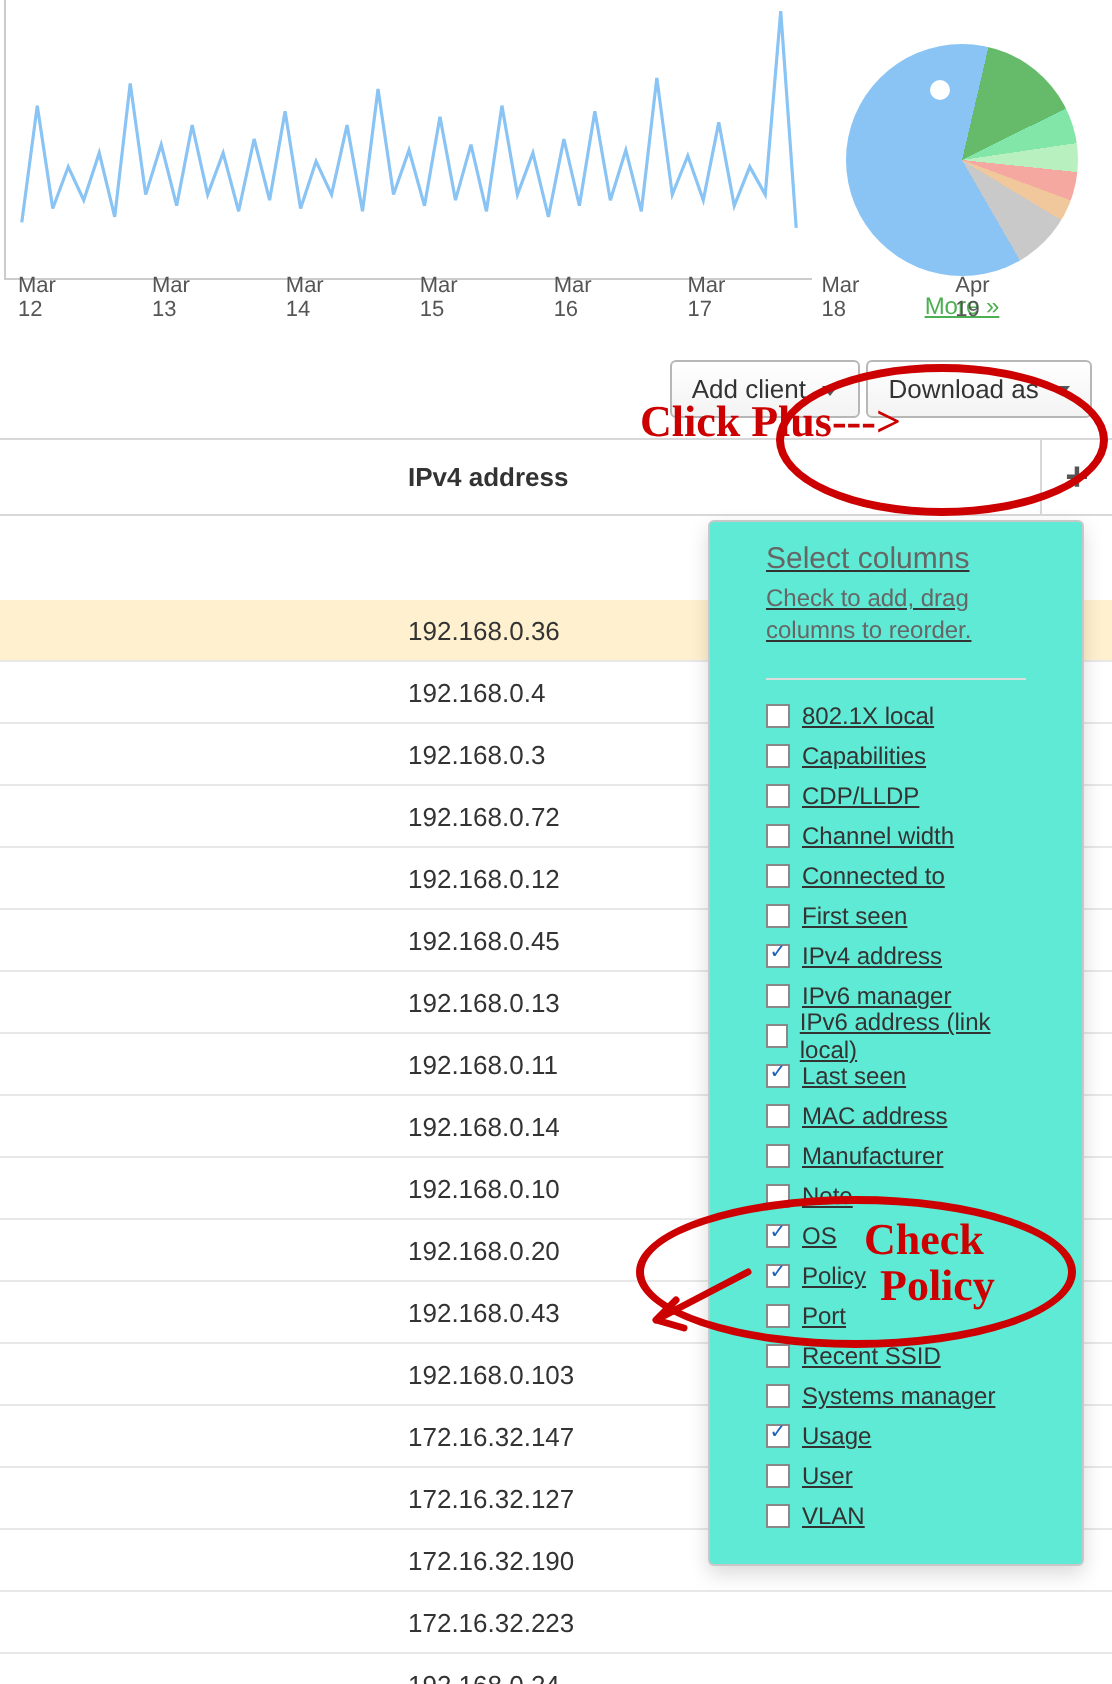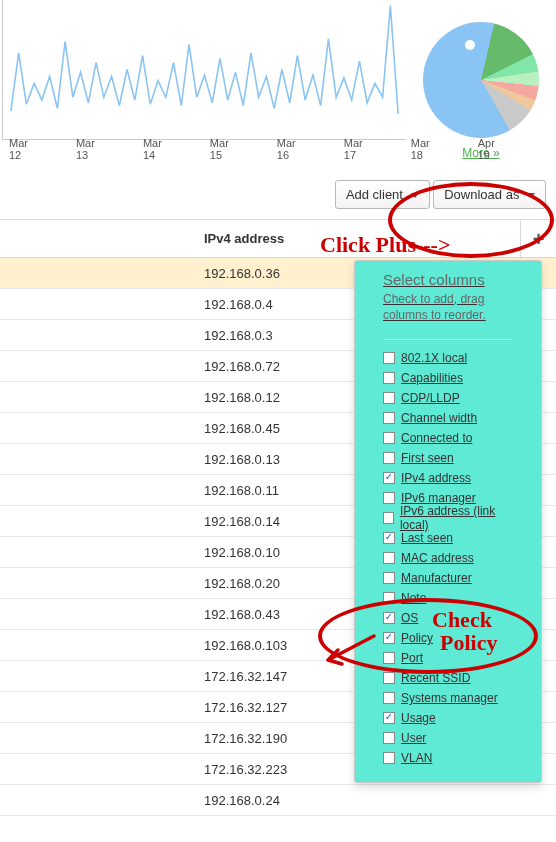--- a/index.html
+++ b/index.html
@@ -121,21 +121,21 @@
     background: #fff;
   }
   .row {
     border-bottom: 1px solid #e8e8e8;
     height: 31px;
     line-height: 31px;
     padding-left: 204px;
     color: #333;
     font-size: 13px;
   }
-  .row.sel { background: #fff1d0; }
+  .row.sel { background: #fff1d0; margin-top: 42px; }
 
   
   .panel {
     position: absolute;
     right: 14px;
     top: 260px;
     width: 188px;
     background: #5eead4;
     border: 1px solid #c8c8c8;
     border-radius: 3px;
@@ -342,21 +342,21 @@
         <span>User</span>
       </div>
       <div class="opt">
         <span class="cb"></span>
         <span>VLAN</span>
       </div>
     </div>
 </div>
 
 <div class="ring" style="top:182px; right:2px; width:166px; height:76px;"></div>
-<div class="ann" style="top:232px; left:320px; font-size:22px;">Click Plus---&gt;</div>
+<div class="ann" style="top:198px; left:320px; font-size:22px;">Click Plus---&gt;</div>
 
 <div class="ring" style="top:598px; left:318px; width:220px; height:76px;"></div>
 <div class="ann" style="top:608px; left:432px; font-size:22px; line-height:1.05">
   <span>Check</span><br>
   <span style="margin-left:8px">Policy</span>
 </div>
 
 <svg style="position:absolute; top:632px; left:320px; z-index:20; pointer-events:none" width="60" height="46">
   <path d="M54 4 L8 28 M8 28 L18 18 M8 28 L22 32" stroke="#cc0000" stroke-width="3.5" fill="none" stroke-linecap="round"></path>
 </svg>

